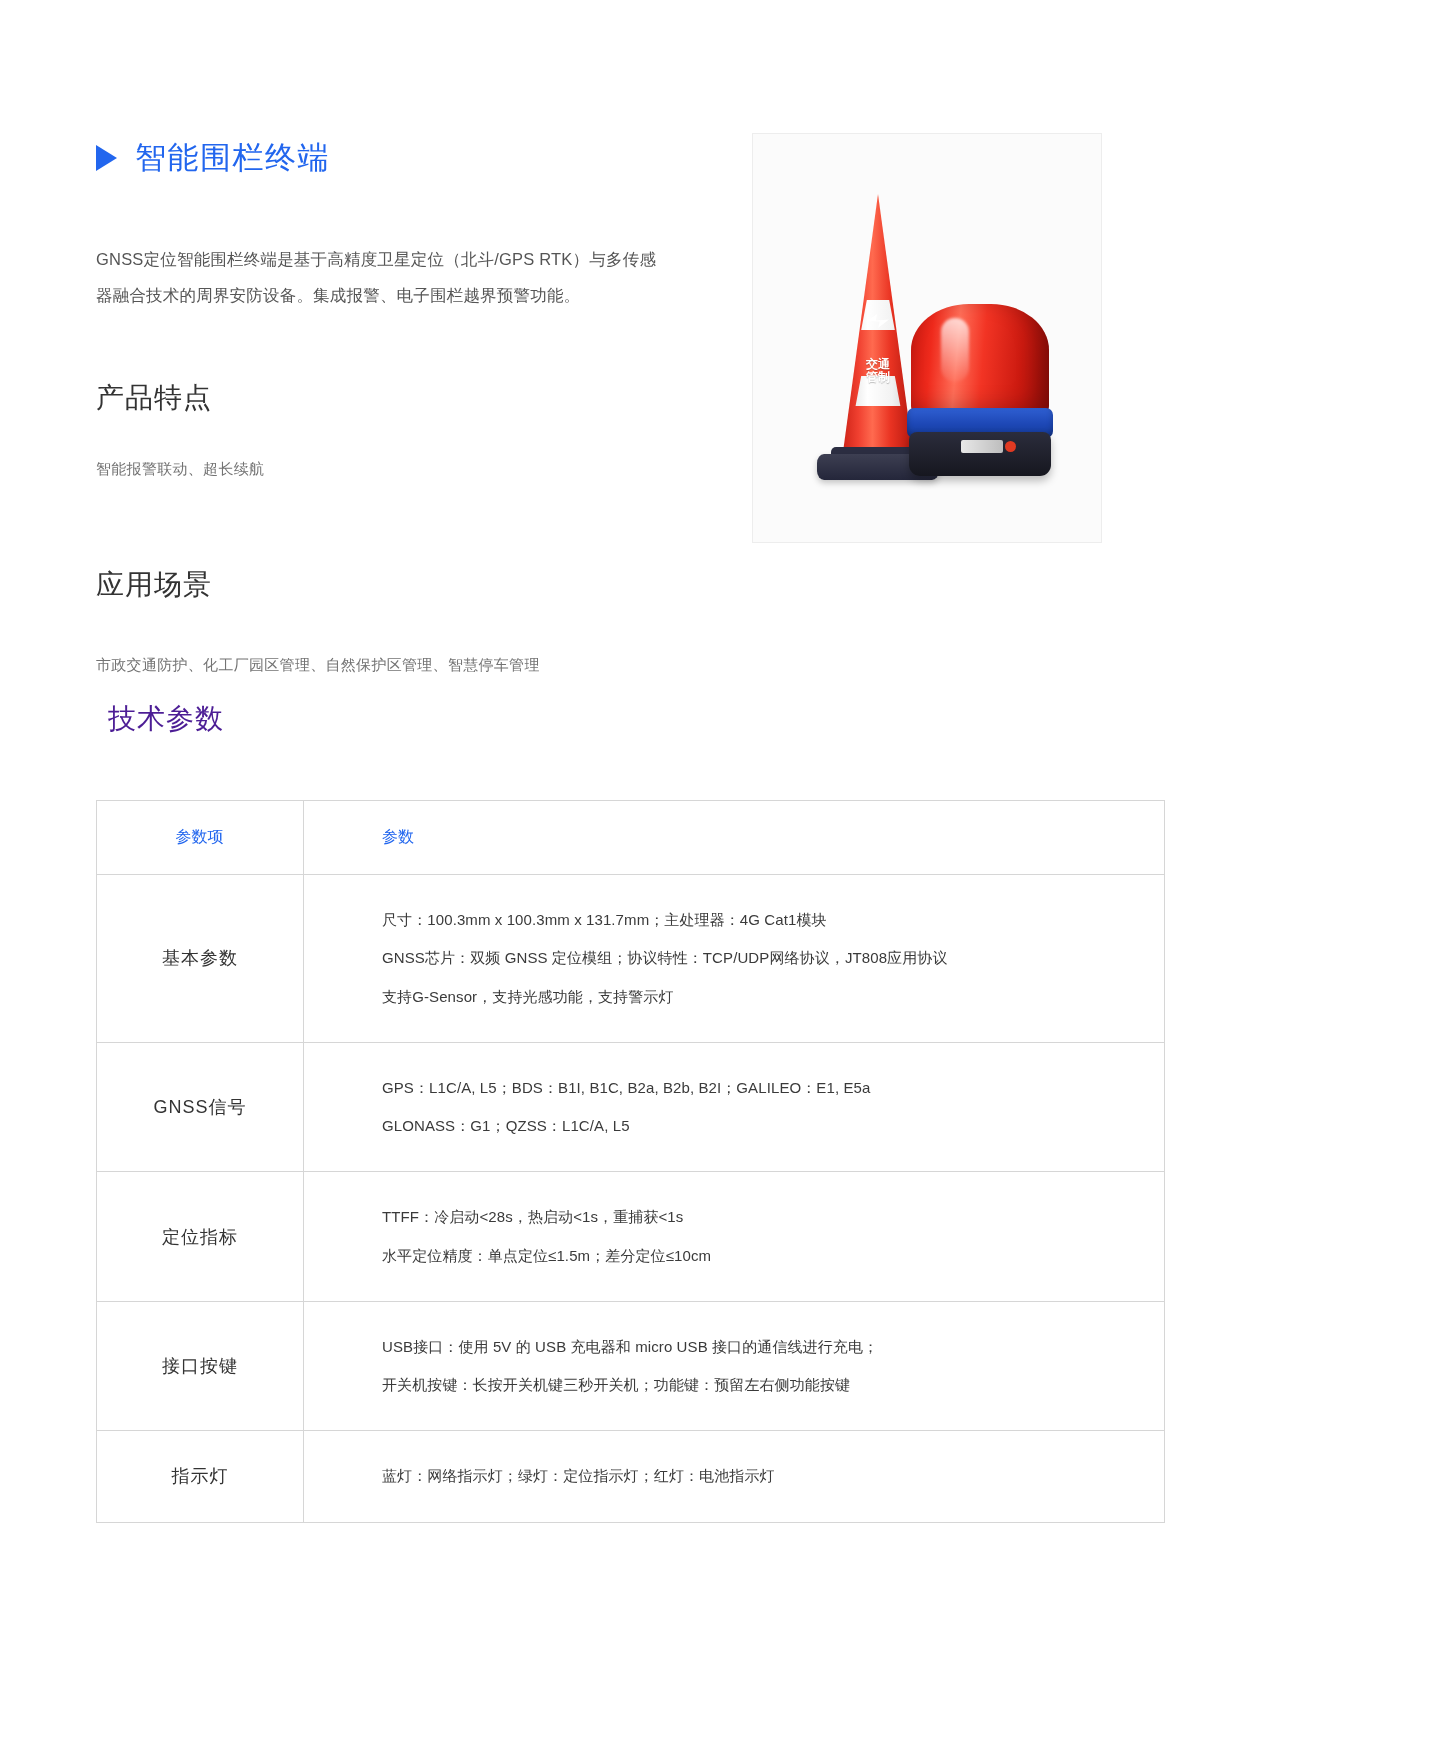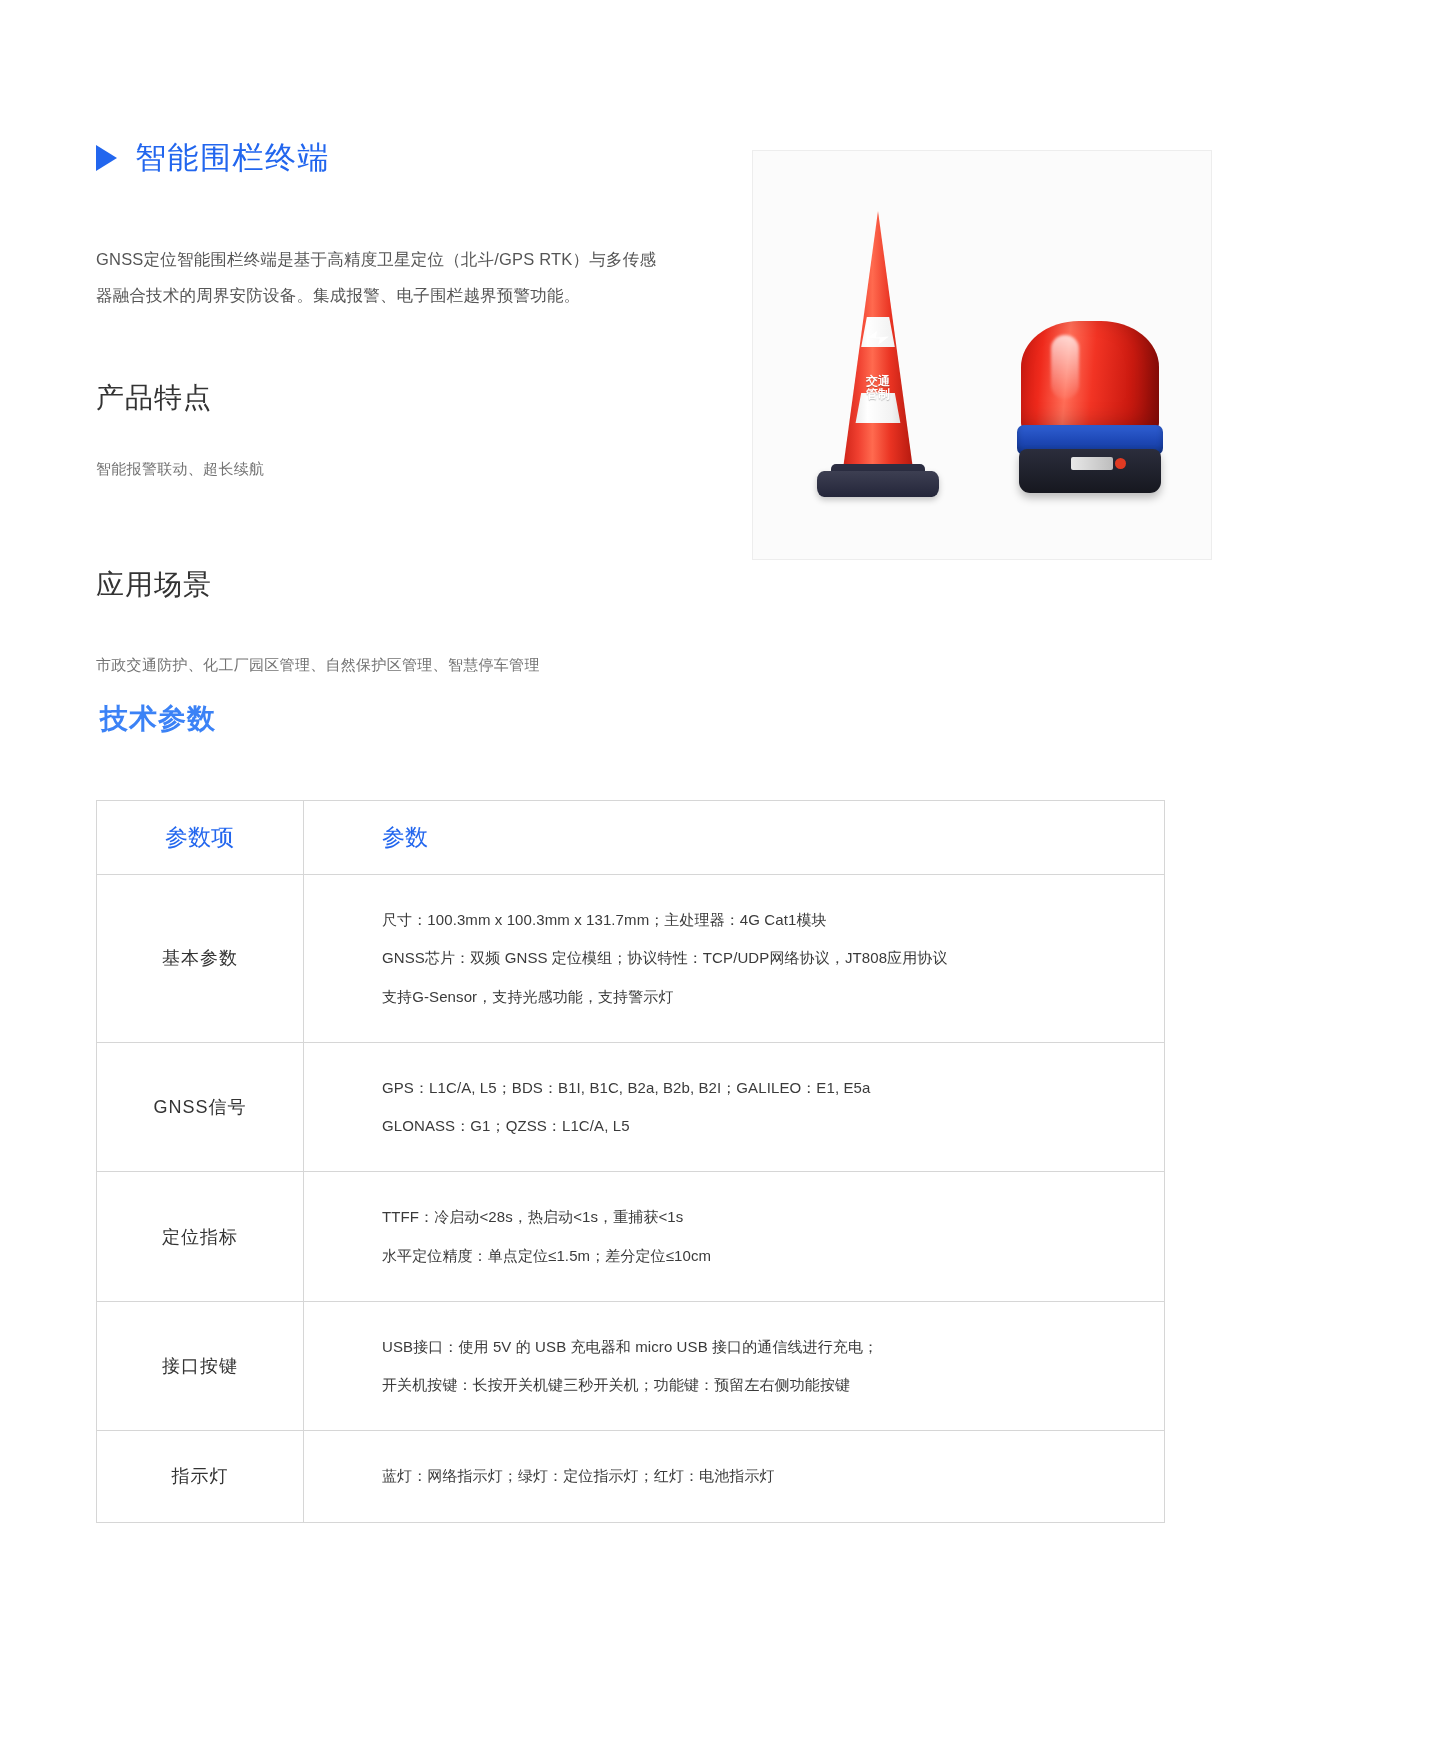--- a/index.html
+++ b/index.html
@@ -84,22 +84,22 @@
   .block-features { margin-top: 66px; }
   .block-features .section-body { margin-top: 38px; }
 
   .block-scenes { margin-top: 82px; }
   .block-scenes .section-body { margin-top: 47px; }
 
   
   .product-image-box {
     position: absolute;
     left: 752px;
-    top: 150px;
-    width: 460px;
+    top: 133px;
+    width: 350px;
     height: 410px;
     background: #fbfbfb;
     border: 1px solid #ededed;
     overflow: hidden;
   }
   .img-stage {
     position: absolute;
     inset: 0;
   }
 
@@ -241,40 +241,40 @@
 
   
   .spec-wrap {
     position: absolute;
     left: 96px;
     top: 700px;
     width: 1068px;
   }
   .spec-heading {
     font-size: 28px;
-    color: #3b82f6;
+    color: #4c1d95;
     letter-spacing: 1px;
-    font-weight: 700;
-    margin: 0 0 62px 4px;
+    font-weight: 400;
+    margin: 0 0 62px 12px;
   }
   table.spec {
     border-collapse: collapse;
     width: 1068px;
     table-layout: fixed;
   }
   table.spec th, table.spec td {
     border: 1px solid #d6d6d6;
     vertical-align: middle;
   }
   table.spec col.c1 { width: 207px; }
   table.spec col.c2 { width: 861px; }
   .th-cell {
     height: 74px;
     color: #2266ee;
-    font-size: 23px;
+    font-size: 16px;
     font-weight: 400;
     text-align: left;
     padding-left: 0;
   }
   .th-item { text-align: center; }
   .th-val  { padding-left: 78px; }
   .rowlabel {
     text-align: center;
     font-size: 18px;
     color: #333333;

